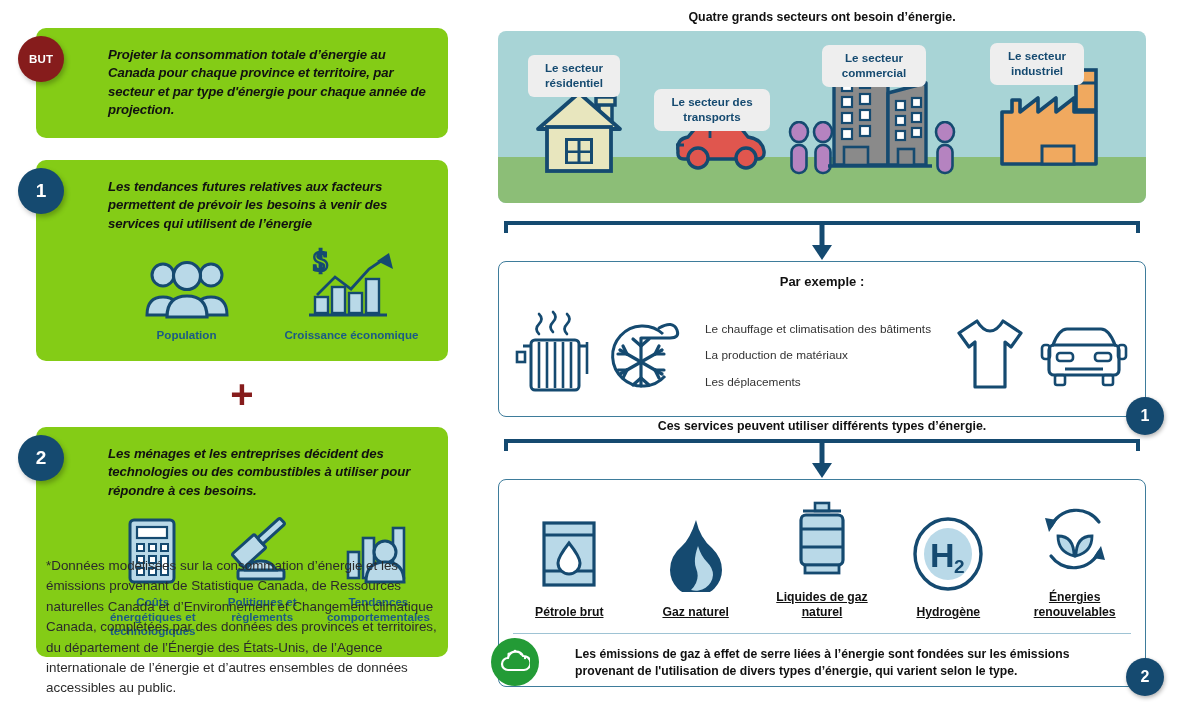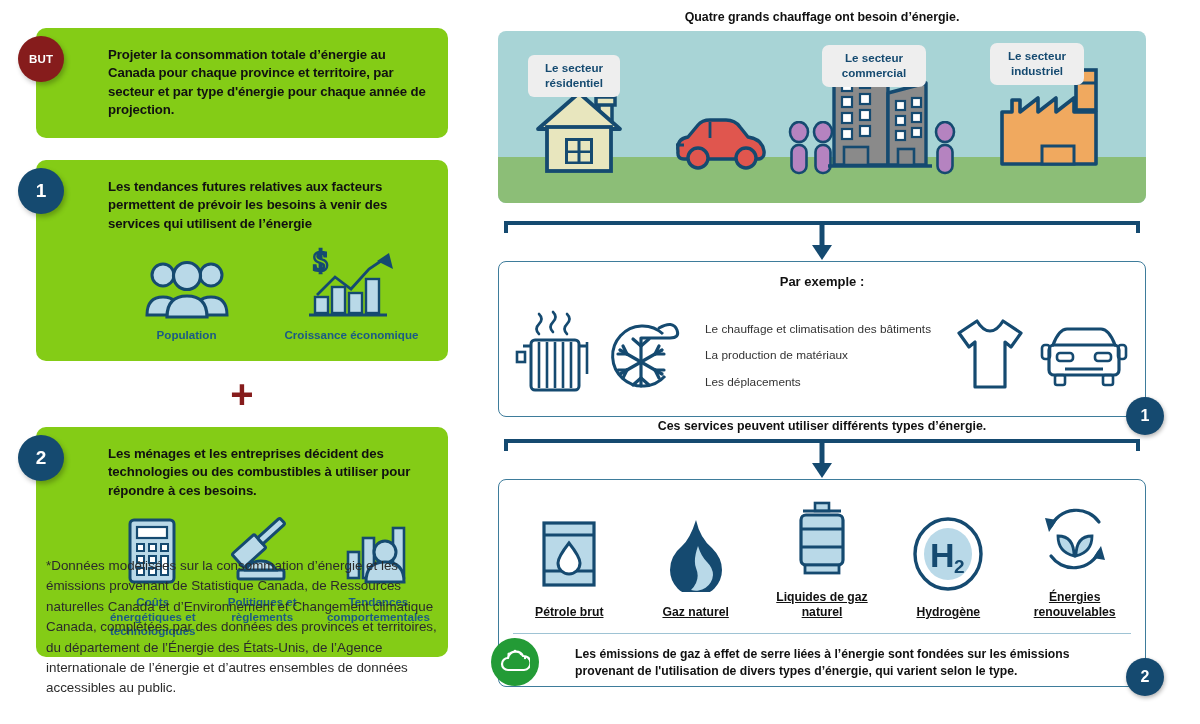--- a/index.html
+++ b/index.html
@@ -30,21 +30,21 @@
     color: #fff;
     display: flex; align-items: center; justify-content: center;
     font-weight: bold;
     box-shadow: 2px 3px 5px rgba(0,0,0,0.25);
   }
   .badge.goal { background: #861C1C; font-size: 11.5px; letter-spacing: .2px; }
   .badge.num  { background: #154A70; font-size: 19px; }
 
   .card-text {
     font-size: 13.2px; font-weight: bold; line-height: 1.40;
-    color: #111; letter-spacing: -0.1px;
+    color: #111; letter-spacing: -0.1px; font-style: italic;
   }
 
   .plus {
     color: #861C1C; font-size: 40px; font-weight: bold;
     text-align: center; line-height: 1;
     margin: 13px 0 13px 0;
   }
 
   .icon-row { display: flex; justify-content: center; gap: 20px; margin-top: 12px; }
   .icon-cell { display: flex; flex-direction: column; align-items: center; width: 33%; }
@@ -258,21 +258,21 @@
         </div>
 
       </div>
     </div>
   </div>
 
   <div class="footnote">*Données modélisées sur la consommation d’énergie et les émissions provenant de Statistique Canada, de Ressources naturelles Canada et d’Environnement et Changement climatique Canada, complétées par des données des provinces et territoires, du département de l’Énergie des États-Unis, de l’Agence internationale de l’énergie et d’autres ensembles de données accessibles au public.</div>
 
   <div class="right-col">
 
-    <div class="flow-caption">Quatre grands chauffage ont besoin d’énergie.</div>
+    <div class="flow-caption">Quatre grands secteurs ont besoin d’énergie.</div>
 
     <div class="scene">
       <div class="ground"></div>
 
       <svg style="position:absolute; left:34px; bottom:28px;" width="98" height="92" viewBox="0 0 98 92">
         <rect x="67" y="18" width="13" height="24" fill="#E8E6BE" stroke="#154A70" stroke-width="3.5"></rect>
         <rect x="64" y="14" width="19" height="8" fill="#E8E6BE" stroke="#154A70" stroke-width="3.5"></rect>
         <path d="M6 46 L47 10 L88 46 Z" fill="#E8E6BE" stroke="#154A70" stroke-width="3.8" stroke-linejoin="round"></path>
         <rect x="15" y="44" width="64" height="44" fill="#E8E6BE" stroke="#154A70" stroke-width="3.8"></rect>
         <rect x="33" y="55" width="28" height="26" fill="#154A70"></rect>
@@ -327,20 +327,21 @@
       </svg>
 
       <svg style="position:absolute; left:496px; bottom:27px;" width="126" height="110" viewBox="0 0 126 110">
         <rect x="82" y="4" width="20" height="40" fill="#F0A95F" stroke="#154A70" stroke-width="3.6"></rect>
         <line x1="82" y1="17" x2="102" y2="17" stroke="#154A70" stroke-width="3"></line>
         <path d="M8 46 h10 v-12 h8 v12 l18-14 v14 l18-14 v14 l18-14 v14 h22 v52 H8 Z" fill="#F0A95F" stroke="#154A70" stroke-width="3.6" stroke-linejoin="round"></path>
         <rect x="48" y="80" width="32" height="18" fill="#F0A95F" stroke="#154A70" stroke-width="3"></rect>
       </svg>
 
       <div class="sector-tag" style="left:30px; top:24px; width:92px;border-radius:6px;">Le secteur résidentiel</div>
+      <div class="sector-tag" style="left:156px; top:58px; width:116px;">Le secteur des transports</div>
       <div class="sector-tag" style="left:324px; top:14px; width:104px;">Le secteur commercial</div>
       <div class="sector-tag" style="left:492px; top:12px; width:94px;">Le secteur industriel</div>
     </div>
 
     <div class="connector" style="margin-top:6px;">
       <div class="bracket"></div>
       <div class="arrow">
         <svg width="26" height="38" viewBox="0 0 26 38">
           <line x1="13" y1="0" x2="13" y2="24" stroke="#154A70" stroke-width="5"></line>
           <polygon points="3,22 23,22 13,37" fill="#154A70"></polygon>

